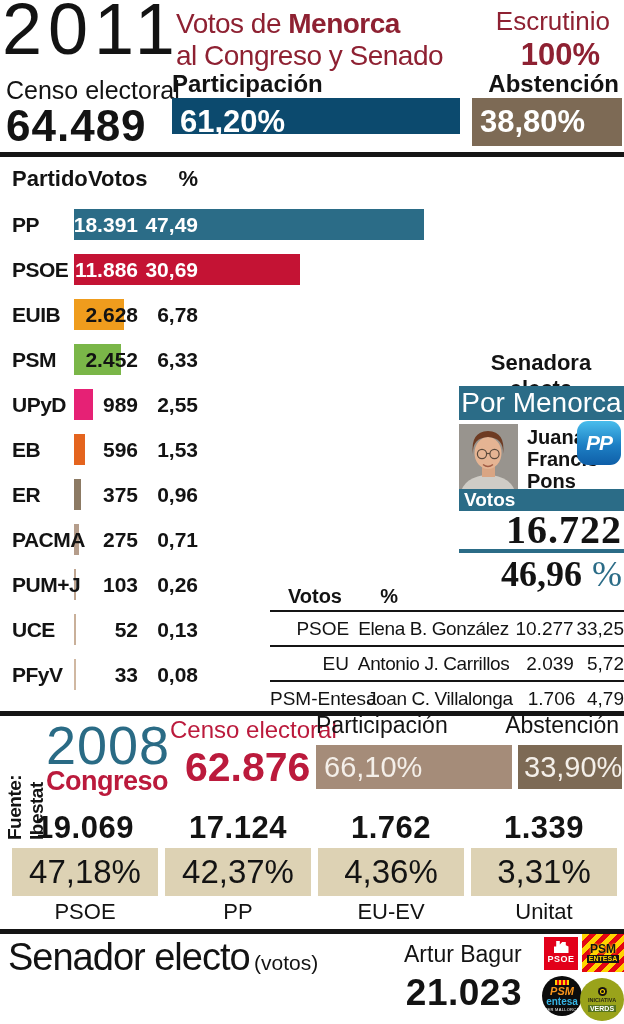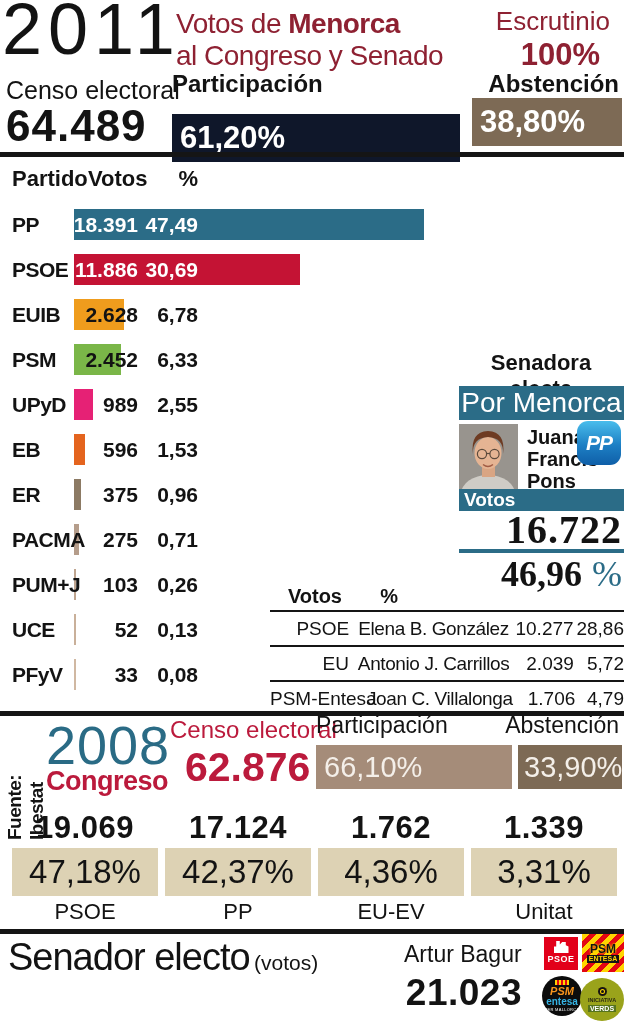--- a/index.html
+++ b/index.html
@@ -9,21 +9,21 @@
   .year{position:absolute;left:2px;top:-12px;font-size:72px;font-weight:400;letter-spacing:6px;}
   .title{position:absolute;left:176px;top:8px;font-size:28px;line-height:1.16;color:#8e2132;letter-spacing:-0.5px;}
   .escrutinio{position:absolute;right:14px;top:6px;text-align:right;color:#8e2132;}
   .escrutinio .lab{font-size:26px;display:block;}
   .escrutinio .val{font-size:31px;font-weight:700;display:block;margin-right:10px;}
   .censo{position:absolute;left:6px;top:76px;}
   .censo .lab{font-size:25px;display:block;}
   .censo .val{font-size:44px;font-weight:700;letter-spacing:1px;display:block;margin-top:-4px;}
   .part-lab{position:absolute;left:172px;top:70px;font-weight:700;font-size:24px;}
   .abs-lab{position:absolute;right:5px;top:70px;font-weight:700;font-size:24px;}
-  .part-bar{position:absolute;left:172px;top:98px;width:288px;height:48px;background:#0f172a;margin-top:16px;}
+  .part-bar{position:absolute;left:172px;top:98px;width:288px;height:36px;background:#0c4a6e;}
   .abs-bar{position:absolute;left:472px;top:98px;width:150px;height:48px;background:#7d6a55;}
   .bar-white{color:#fff;font-weight:700;font-size:31px;line-height:48px;padding-left:8px;display:block;}
   .rule{position:absolute;left:0;width:624px;background:#151515;}
   
   .colhead{position:absolute;top:166px;font-size:22px;font-weight:700;}
   .ch-partido{left:12px;}
   .ch-votos{left:88px;}
   .ch-pct{left:140px;width:58px;text-align:right;}
   .bars{position:absolute;left:0;top:209px;width:460px;}
   .bar-row{position:relative;height:31px;margin-bottom:14px;}
@@ -244,21 +244,21 @@
 
   <div class="otros">
     <div class="orow ohead">
       <span class="oc-votes">Votos</span>
       <span class="oc-pct">%</span>
     </div>
     <div class="orow bline">
       <span class="oc-party">PSOE</span>
       <span class="oc-name">Elena B. González</span>
       <span class="oc-votes">10.277</span>
-      <span class="oc-pct">28,86</span>
+      <span class="oc-pct">33,25</span>
     </div>
     <div class="orow bline">
       <span class="oc-party">EU</span>
       <span class="oc-name">Antonio J. Carrillos</span>
       <span class="oc-votes">2.039</span>
       <span class="oc-pct">5,72</span>
     </div>
     <div class="orow">
       <span class="oc-party">PSM-Entesa</span>
       <span class="oc-name">Joan C. Villalonga</span>

